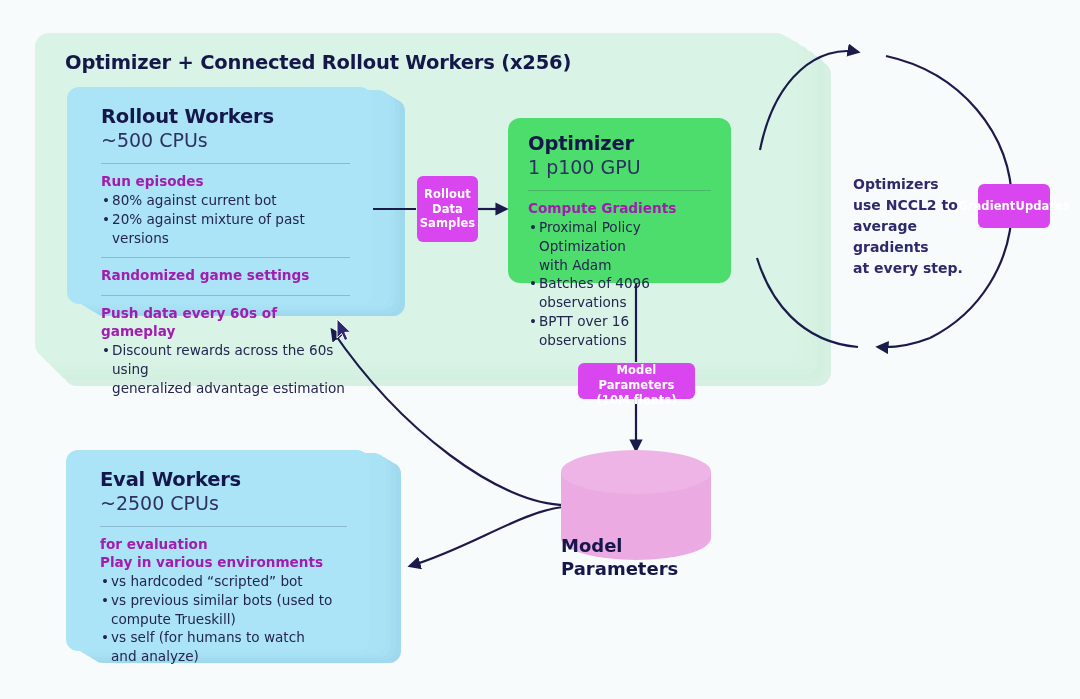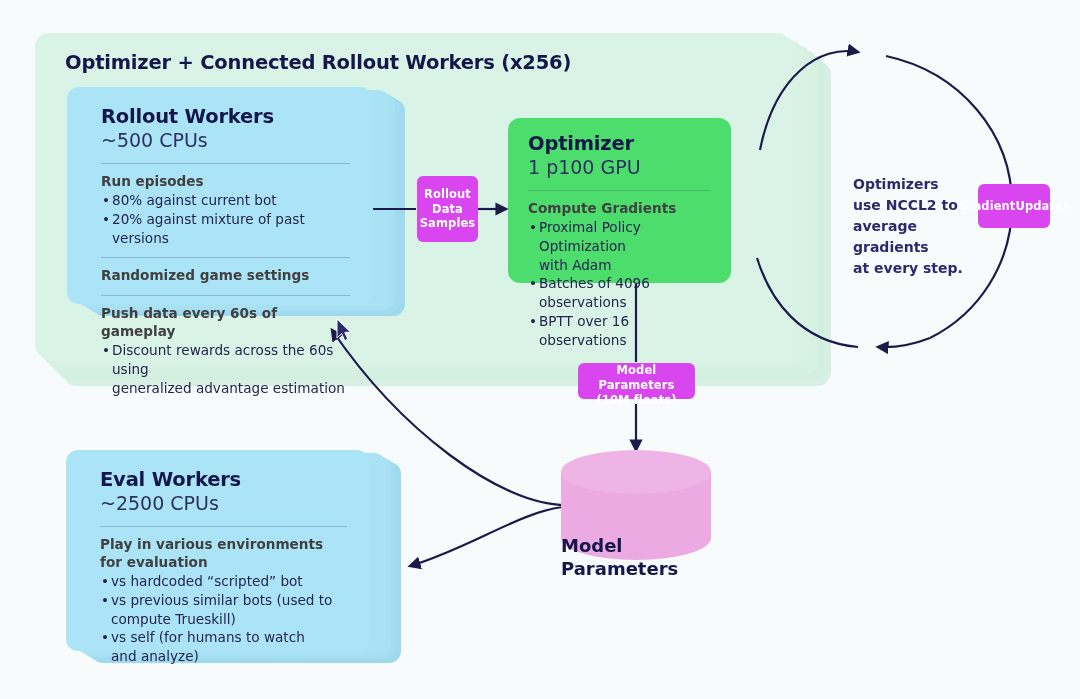--- a/index.html
+++ b/index.html
@@ -81,21 +81,21 @@
     margin-top: 1px;
   }
   .hr {
     height: 1px;
     background: rgba(27,27,75,0.22);
     margin: 10px 0 9px 0;
   }
   .sec-head {
     font-size: 13.6px;
     font-weight: 700;
-    color: #404040;
+    color: #a21caf;
     line-height: 1.32;
   }
   .bullets {
     margin: 0;
     padding: 0;
     list-style: none;
   }
   .bullets li {
     font-size: 13.6px;
     font-weight: 400;
@@ -253,22 +253,22 @@
   <div class="card card-blue-shade" style="left:86px; top:459px; width:310px; height:201px; background:#a3dcf0;"></div>
   <div class="card card-blue-shade" style="left:81px; top:456px; width:310px; height:201px; background:#a7e0f3;"></div>
   <div class="card card-blue-shade" style="left:76px; top:453px; width:310px; height:201px; background:#aae2f5;"></div>
   <div class="card card-blue" style="left:66px; top:450px; width:303px; height:201px;">
     <div class="card-inner">
       <div class="card-title">Eval Workers</div>
       <div class="card-sub">~2500 CPUs</div>
 
       <div class="hr"></div>
 
+      <div class="sec-head">for evaluation</div>
       <div class="sec-head">Play in various environments</div>
-      <div class="sec-head">for evaluation</div>
       <ul class="bullets">
         <li>vs hardcoded “scripted” bot</li>
         <li>vs previous similar bots (used to</li>
         <li class="cont">compute Trueskill)</li>
         <li>vs self (for humans to watch</li>
         <li class="cont">and analyze)</li>
       </ul>
     </div>
   </div>
 

